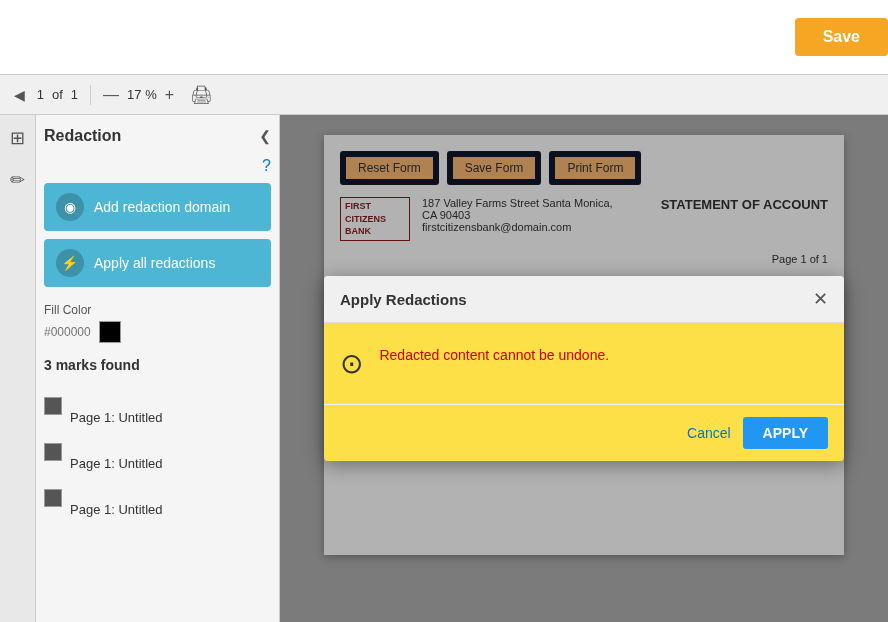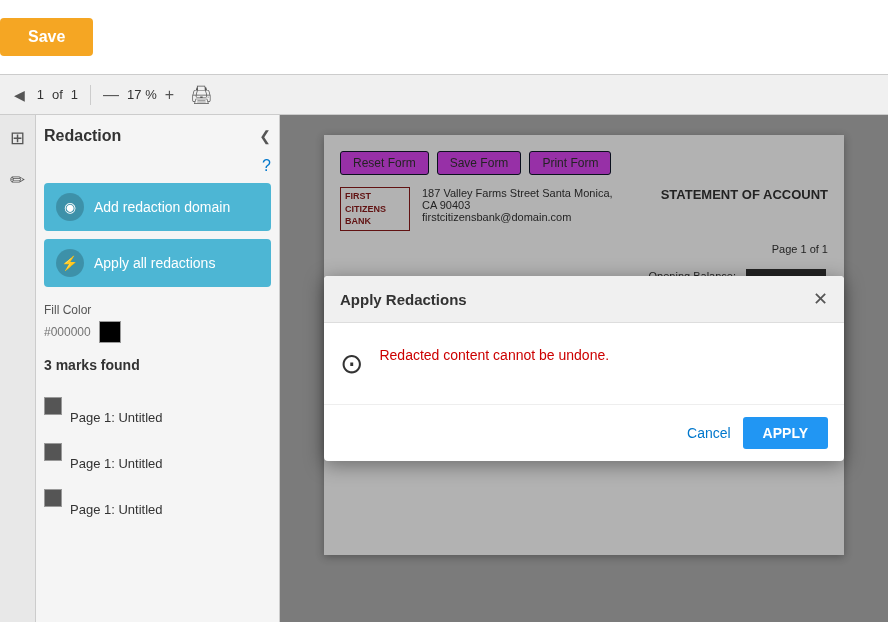--- a/index.html
+++ b/index.html
@@ -5,21 +5,21 @@
     * { box-sizing: border-box; margin: 0; padding: 0; }
     body { width: 888px; height: 622px; background: #e0e0e0; font-family: Arial, sans-serif; overflow: hidden; position: relative; }
 
     
     .top-bar {
       width: 100%;
       height: 75px;
       background: #fff;
       display: flex;
       align-items: center;
-      justify-content: flex-start;
+      justify-content: flex-end;
       border-bottom: 1px solid #ccc;
       position: relative;
       z-index: 1;
     }
     .save-btn {
       background: #f5a623;
       color: #fff;
       border: none;
       border-radius: 4px;
       padding: 10px 28px;
@@ -260,22 +260,22 @@
       position: relative;
       box-shadow: 0 2px 8px rgba(0,0,0,0.3);
     }
 
     .doc-buttons-row {
       display: flex;
       gap: 8px;
       margin-bottom: 12px;
     }
     .doc-form-btn {
-      border: 1px solid #0f172a;
-      background: #d946ef;
+      border: 6px solid #0f172a;
+      background: #fdba74;
       border-radius: 3px;
       padding: 4px 12px;
       font-size: 12px;
       cursor: pointer;
       color: #333;
     }
 
     .doc-header {
       display: flex;
       gap: 12px;
@@ -378,21 +378,21 @@
     .modal-overlay {
       position: absolute;
       top: 0; left: 0; right: 0; bottom: 0;
       background: rgba(0,0,0,0.3);
       z-index: 100;
       display: flex;
       align-items: center;
       justify-content: center;
     }
     .modal {
-      background: #ffffff;
+      background: #fde047;
       border-radius: 4px;
       width: 520px;
       box-shadow: 0 4px 20px rgba(0,0,0,0.4);
       overflow: hidden;
     }
     .modal-header {
       background: #f0f0f0;
       padding: 12px 16px;
       display: flex;
       align-items: center;

